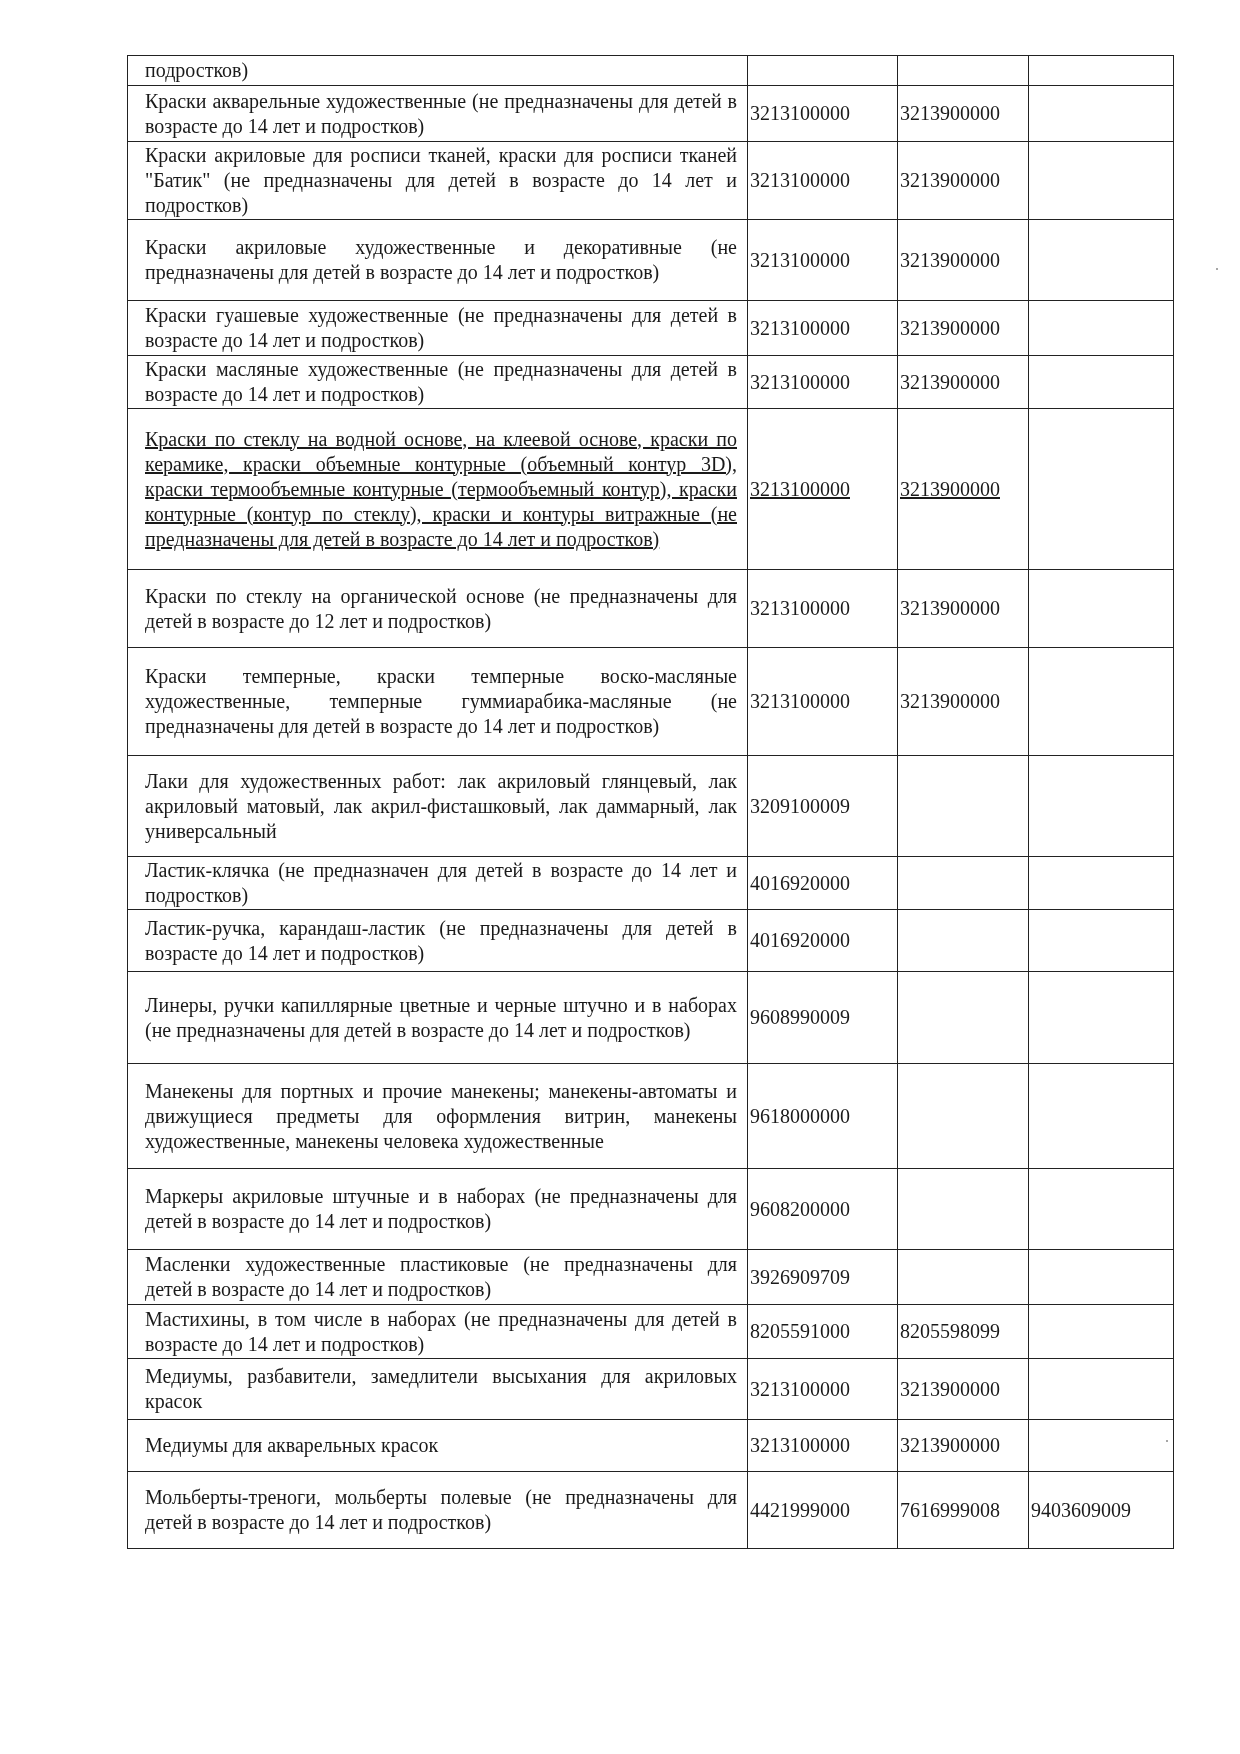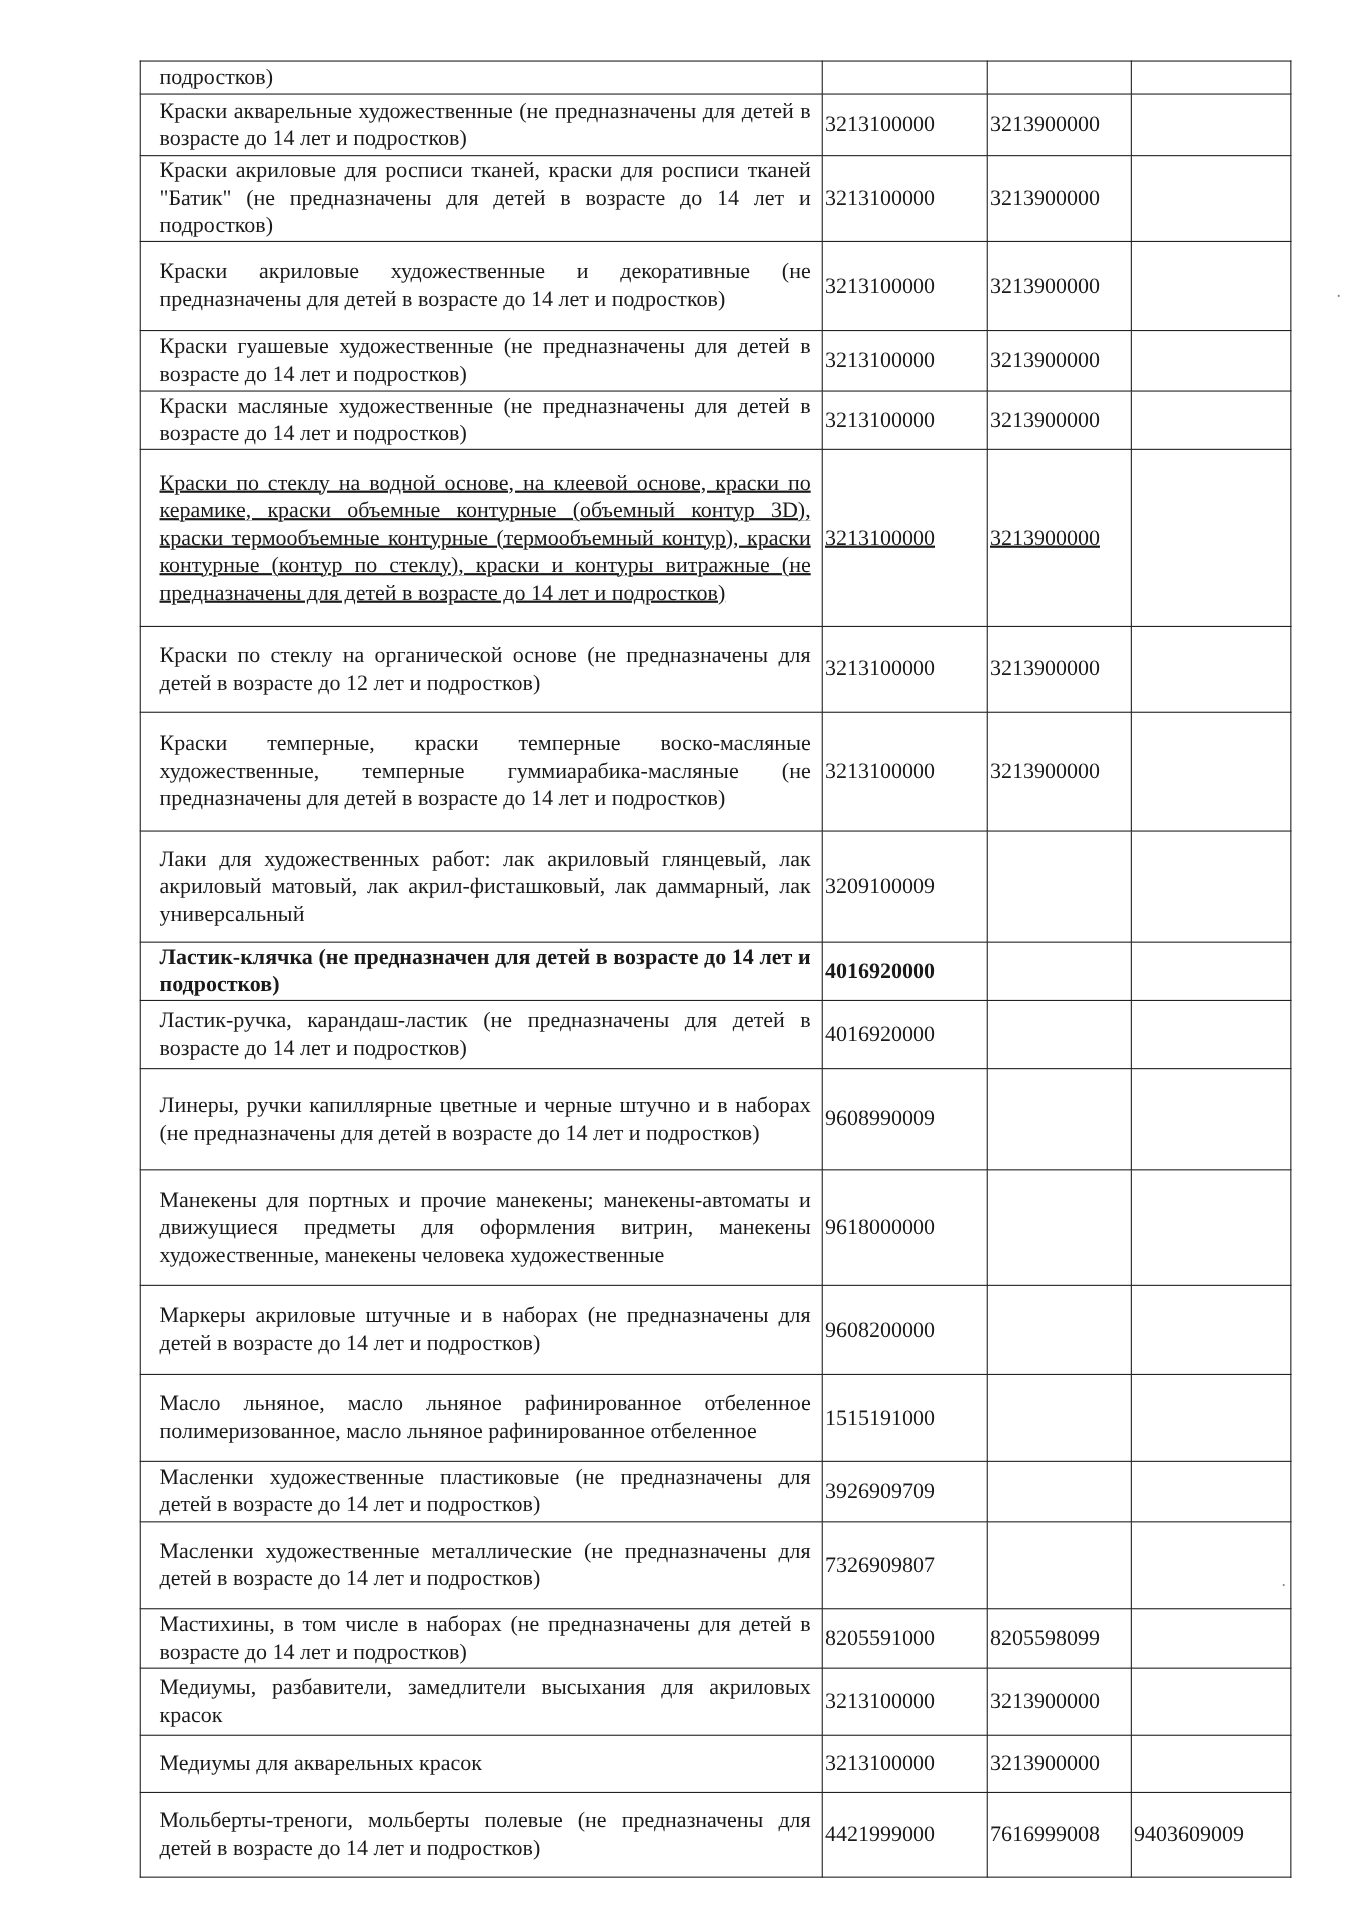--- a/index.html
+++ b/index.html
@@ -76,21 +76,21 @@
         <td class="code">3213100000</td>
         <td class="code">3213900000</td>
         <td class="code"></td>
       </tr>
       <tr style="height: 101px;">
         <td class="name">Лаки для художественных работ: лак акриловый глянцевый, лак акриловый матовый, лак акрил-фисташковый, лак даммарный, лак универсальный</td>
         <td class="code">3209100009</td>
         <td class="code"></td>
         <td class="code"></td>
       </tr>
-      <tr style="height: 53px; font-weight: bold;">
+      <tr style="height: 53px;">
         <td class="name">Ластик-клячка (не предназначен для детей в возрасте до 14 лет и подростков)</td>
         <td class="code">4016920000</td>
         <td class="code"></td>
         <td class="code"></td>
       </tr>
       <tr style="height: 62px;">
         <td class="name">Ластик-ручка, карандаш-ластик (не предназначены для детей в возрасте до 14 лет и подростков)</td>
         <td class="code">4016920000</td>
         <td class="code"></td>
         <td class="code"></td>
@@ -106,35 +106,23 @@
         <td class="code">9618000000</td>
         <td class="code"></td>
         <td class="code"></td>
       </tr>
       <tr style="height: 81px;">
         <td class="name">Маркеры акриловые штучные и в наборах (не предназначены для детей в возрасте до 14 лет и подростков)</td>
         <td class="code">9608200000</td>
         <td class="code"></td>
         <td class="code"></td>
       </tr>
-      <tr style="height: 79px;">
-        <td class="name">Масло льняное, масло льняное рафинированное отбеленное полимеризованное, масло льняное рафинированное отбеленное</td>
-        <td class="code">1515191000</td>
-        <td class="code"></td>
-        <td class="code"></td>
-      </tr>
       <tr style="height: 55px;">
         <td class="name">Масленки художественные пластиковые (не предназначены для детей в возрасте до 14 лет и подростков)</td>
         <td class="code">3926909709</td>
-        <td class="code"></td>
-        <td class="code"></td>
-      </tr>
-      <tr style="height: 79px;">
-        <td class="name">Масленки художественные металлические (не предназначены для детей в возрасте до 14 лет и подростков)</td>
-        <td class="code">7326909807</td>
         <td class="code"></td>
         <td class="code"></td>
       </tr>
       <tr style="height: 54px;">
         <td class="name">Мастихины, в том числе в наборах (не предназначены для детей в возрасте до 14 лет и подростков)</td>
         <td class="code">8205591000</td>
         <td class="code">8205598099</td>
         <td class="code"></td>
       </tr>
       <tr style="height: 61px; margin-top: 45px;">

